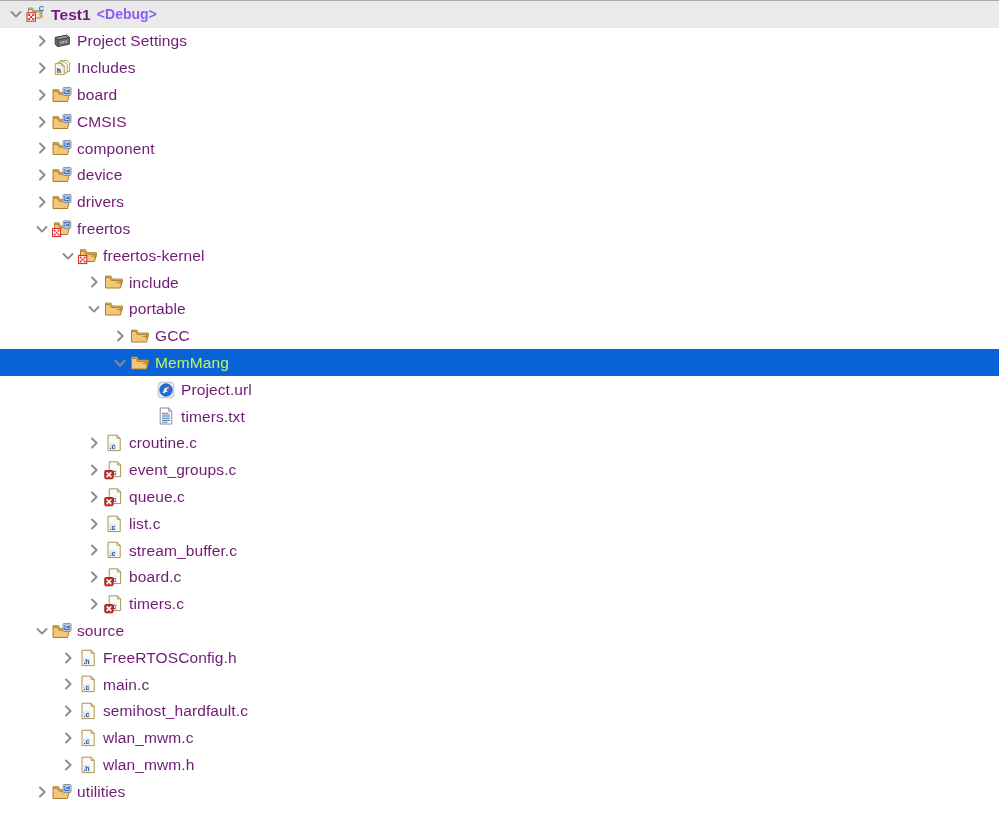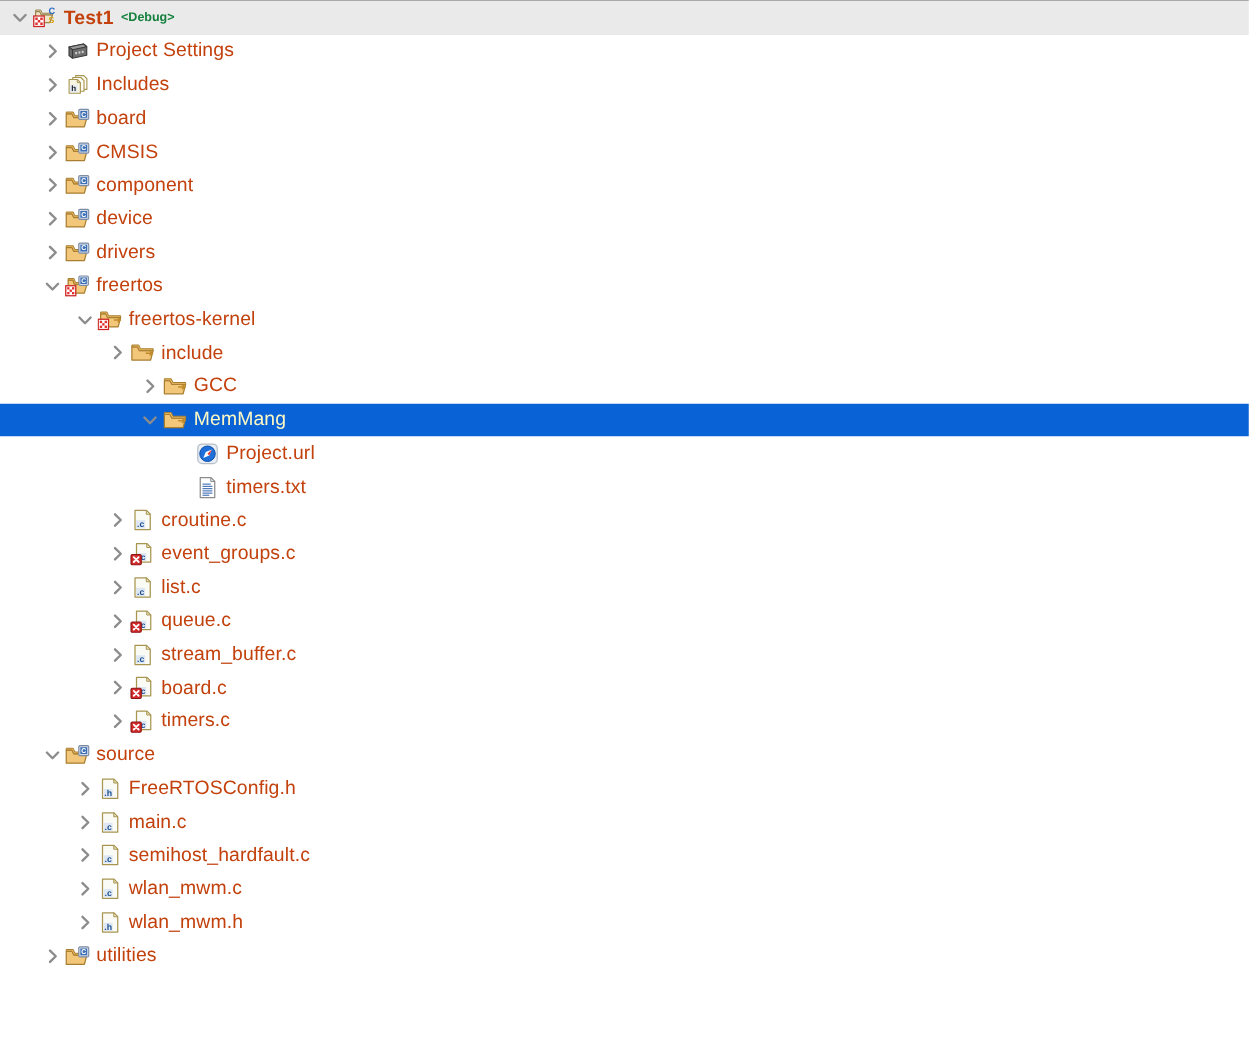--- a/index.html
+++ b/index.html
@@ -29,21 +29,21 @@
     align-items: center;
     white-space: nowrap;
     box-sizing: border-box;
   }
   .row.root {
     background: #eaeaea;
   }
   .row.selected {
     background: #0a63d6;
   }
-  .row.selected .label { color: #fef9c3; }
+  .row.selected .label { color: #bef264; }
 
   
   .indent { display: inline-block; flex: 0 0 auto; }
 
   
   .twisty {
     flex: 0 0 auto;
     width: 20px;
     height: 20px;
     position: relative;
@@ -59,31 +59,31 @@
     height: 20px;
     position: relative;
     margin-right: 5px;
     display: inline-block;
   }
   .icon svg { display: block; position: absolute; left: 0; top: 0; }
 
   
   .label {
     font-size: 15.5px;
-    color: #c2410c;
+    color: #701a75;
     letter-spacing: 0.1px;
     line-height: 1;
     display: inline-block;
   }
   .label.bold { font-weight: bold; }
   .cfg {
-    color: #15803d;
+    color: #8b5cf6;
     font-weight: bold;
     margin-left: 6px;
-    font-size: 10px;
+    font-size: 14px;
   }
 </style>
 </head>
 <body>
 
 <div id="tree">
     <div class="row root">
       <span class="indent" style="width: 6px;"></span>
       <span class="twisty">
         <svg width="20" height="20" viewBox="0 0 20 20">
@@ -291,20 +291,36 @@
       <span class="icon">
         <svg width="20" height="20" viewBox="0 0 20 20">
           <path d="M1.5 5.5 L1.5 16 L16.5 16 L18.5 8.5 L7.5 8.5 L6 5.5 Z" fill="#f3c779" stroke="#a87e30" stroke-width="1" stroke-linejoin="round"></path>
           <path d="M1.5 5.5 L6 5.5 L7.5 8.5 L18.5 8.5 L18.5 7 L8.4 7 L7 4 L1.5 4 Z" fill="#e8b860" stroke="#a87e30" stroke-width="0.8" stroke-linejoin="round"></path>
           <path d="M13 10.5 L17.5 10.5 M16 9 L18 10.5 L16 12" stroke="#c08a2a" stroke-width="1.2" fill="none" stroke-linecap="round" stroke-linejoin="round"></path>
         </svg>
       </span>
       <span class="label">include</span>
     </div>
     <div class="row">
+      <span class="indent" style="width: 84px;"></span>
+      <span class="twisty">
+        <svg width="20" height="20" viewBox="0 0 20 20">
+          <path d="M5.5 8 L10 12.6 L14.5 8" fill="none" stroke="#8c8c8c" stroke-width="1.9" stroke-linecap="round" stroke-linejoin="round"></path>
+        </svg>
+      </span>
+      <span class="icon">
+        <svg width="20" height="20" viewBox="0 0 20 20">
+          <path d="M1.5 5.5 L1.5 16 L16.5 16 L18.5 8.5 L7.5 8.5 L6 5.5 Z" fill="#f3c779" stroke="#a87e30" stroke-width="1" stroke-linejoin="round"></path>
+          <path d="M1.5 5.5 L6 5.5 L7.5 8.5 L18.5 8.5 L18.5 7 L8.4 7 L7 4 L1.5 4 Z" fill="#e8b860" stroke="#a87e30" stroke-width="0.8" stroke-linejoin="round"></path>
+          <path d="M13 10.5 L17.5 10.5 M16 9 L18 10.5 L16 12" stroke="#c08a2a" stroke-width="1.2" fill="none" stroke-linecap="round" stroke-linejoin="round"></path>
+        </svg>
+      </span>
+      <span class="label">portable</span>
+    </div>
+    <div class="row">
       <span class="indent" style="width: 110px;"></span>
       <span class="twisty">
         <svg width="20" height="20" viewBox="0 0 20 20">
           <path d="M8 5.5 L12.6 10 L8 14.5" fill="none" stroke="#8c8c8c" stroke-width="1.9" stroke-linecap="round" stroke-linejoin="round"></path>
         </svg>
       </span>
       <span class="icon">
         <svg width="20" height="20" viewBox="0 0 20 20">
           <path d="M1.5 5.5 L1.5 16 L16.5 16 L18.5 8.5 L7.5 8.5 L6 5.5 Z" fill="#f3c779" stroke="#a87e30" stroke-width="1" stroke-linejoin="round"></path>
           <path d="M1.5 5.5 L6 5.5 L7.5 8.5 L18.5 8.5 L18.5 7 L8.4 7 L7 4 L1.5 4 Z" fill="#e8b860" stroke="#a87e30" stroke-width="0.8" stroke-linejoin="round"></path>
@@ -408,37 +424,20 @@
     </div>
     <div class="row">
       <span class="indent" style="width: 84px;"></span>
       <span class="twisty">
         <svg width="20" height="20" viewBox="0 0 20 20">
           <path d="M8 5.5 L12.6 10 L8 14.5" fill="none" stroke="#8c8c8c" stroke-width="1.9" stroke-linecap="round" stroke-linejoin="round"></path>
         </svg>
       </span>
       <span class="icon">
         <svg width="20" height="20" viewBox="0 0 20 20">
-          <path d="M4 2.2 L13 2.2 L16.2 5.4 L16.2 17.6 L4 17.6 Z" fill="#fbfbf6" stroke="#a89550" stroke-width="1" stroke-linejoin="round"></path>
-          <path d="M13 2.2 L13 5.4 L16.2 5.4 Z" fill="#e6e0bd" stroke="#a89550" stroke-width="0.8" stroke-linejoin="round"></path>
-          <rect x="4.8" y="10.2" width="7.3" height="6.6" fill="#dfe7f2"></rect>
-          <text x="8.5" y="15.9" font-size="7" fill="#1b4f91" font-family="Liberation Sans, sans-serif" text-anchor="middle" font-weight="bold">.c</text>
-        </svg>
-      </span>
-      <span class="label">list.c</span>
-    </div>
-    <div class="row">
-      <span class="indent" style="width: 84px;"></span>
-      <span class="twisty">
-        <svg width="20" height="20" viewBox="0 0 20 20">
-          <path d="M8 5.5 L12.6 10 L8 14.5" fill="none" stroke="#8c8c8c" stroke-width="1.9" stroke-linecap="round" stroke-linejoin="round"></path>
-        </svg>
-      </span>
-      <span class="icon">
-        <svg width="20" height="20" viewBox="0 0 20 20">
           <path d="M5.2 1.8 L13.4 1.8 L16.6 5 L16.6 16.6 L5.2 16.6 Z" fill="#fbfbf6" stroke="#a89550" stroke-width="1" stroke-linejoin="round"></path>
           <path d="M13.4 1.8 L13.4 5 L16.6 5 Z" fill="#e6e0bd" stroke="#a89550" stroke-width="0.8" stroke-linejoin="round"></path>
           <rect x="6" y="9.6" width="7" height="6.2" fill="#dfe7f2"></rect>
           <text x="9.5" y="15.1" font-size="6.8" fill="#1b4f91" font-family="Liberation Sans, sans-serif" text-anchor="middle" font-weight="bold">.c</text>
           <rect x="0.8" y="10.6" width="8.2" height="8.2" rx="1" fill="#d32b2b" stroke="#8e1414" stroke-width="0.9"></rect>
           <path d="M3 12.7 L6.9 16.6 M6.9 12.7 L3 16.6" stroke="#ffffff" stroke-width="1.5" stroke-linecap="round"></path>
         </svg>
       </span>
       <span class="label">queue.c</span>
     </div>
@@ -450,20 +449,37 @@
         </svg>
       </span>
       <span class="icon">
         <svg width="20" height="20" viewBox="0 0 20 20">
           <path d="M4 2.2 L13 2.2 L16.2 5.4 L16.2 17.6 L4 17.6 Z" fill="#fbfbf6" stroke="#a89550" stroke-width="1" stroke-linejoin="round"></path>
           <path d="M13 2.2 L13 5.4 L16.2 5.4 Z" fill="#e6e0bd" stroke="#a89550" stroke-width="0.8" stroke-linejoin="round"></path>
           <rect x="4.8" y="10.2" width="7.3" height="6.6" fill="#dfe7f2"></rect>
           <text x="8.5" y="15.9" font-size="7" fill="#1b4f91" font-family="Liberation Sans, sans-serif" text-anchor="middle" font-weight="bold">.c</text>
         </svg>
       </span>
+      <span class="label">list.c</span>
+    </div>
+    <div class="row">
+      <span class="indent" style="width: 84px;"></span>
+      <span class="twisty">
+        <svg width="20" height="20" viewBox="0 0 20 20">
+          <path d="M8 5.5 L12.6 10 L8 14.5" fill="none" stroke="#8c8c8c" stroke-width="1.9" stroke-linecap="round" stroke-linejoin="round"></path>
+        </svg>
+      </span>
+      <span class="icon">
+        <svg width="20" height="20" viewBox="0 0 20 20">
+          <path d="M4 2.2 L13 2.2 L16.2 5.4 L16.2 17.6 L4 17.6 Z" fill="#fbfbf6" stroke="#a89550" stroke-width="1" stroke-linejoin="round"></path>
+          <path d="M13 2.2 L13 5.4 L16.2 5.4 Z" fill="#e6e0bd" stroke="#a89550" stroke-width="0.8" stroke-linejoin="round"></path>
+          <rect x="4.8" y="10.2" width="7.3" height="6.6" fill="#dfe7f2"></rect>
+          <text x="8.5" y="15.9" font-size="7" fill="#1b4f91" font-family="Liberation Sans, sans-serif" text-anchor="middle" font-weight="bold">.c</text>
+        </svg>
+      </span>
       <span class="label">stream_buffer.c</span>
     </div>
     <div class="row">
       <span class="indent" style="width: 84px;"></span>
       <span class="twisty">
         <svg width="20" height="20" viewBox="0 0 20 20">
           <path d="M8 5.5 L12.6 10 L8 14.5" fill="none" stroke="#8c8c8c" stroke-width="1.9" stroke-linecap="round" stroke-linejoin="round"></path>
         </svg>
       </span>
       <span class="icon">

